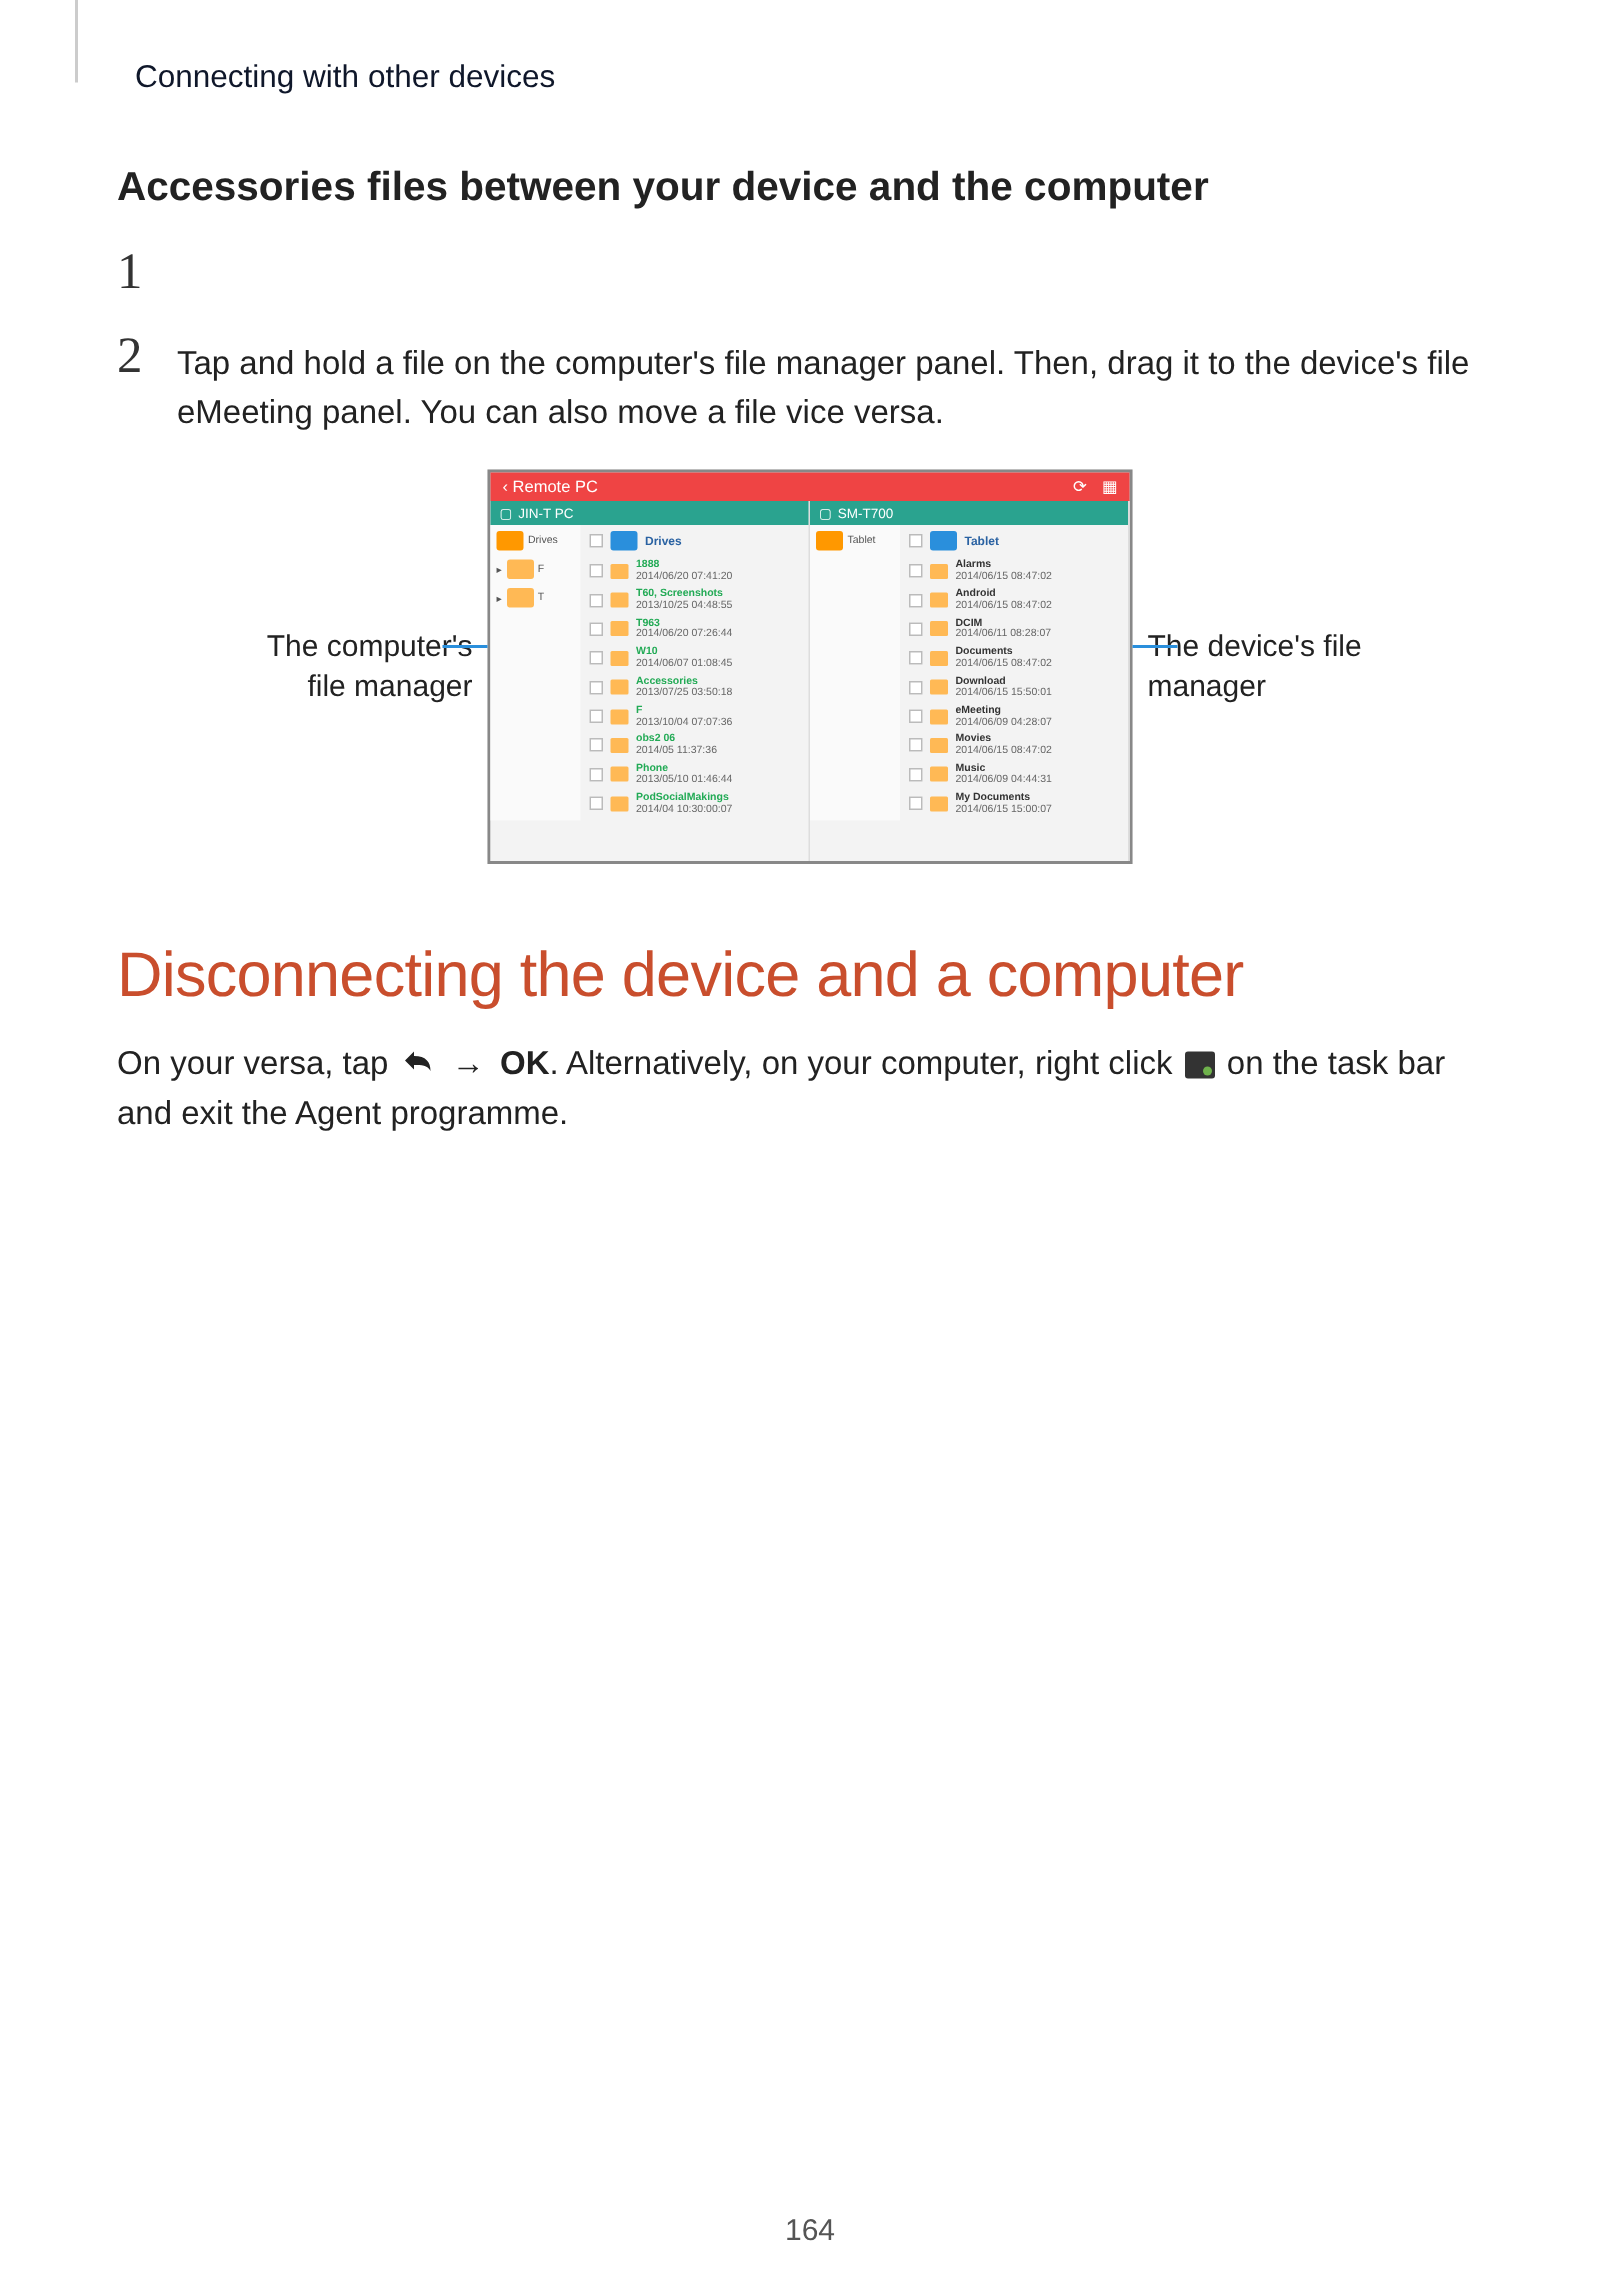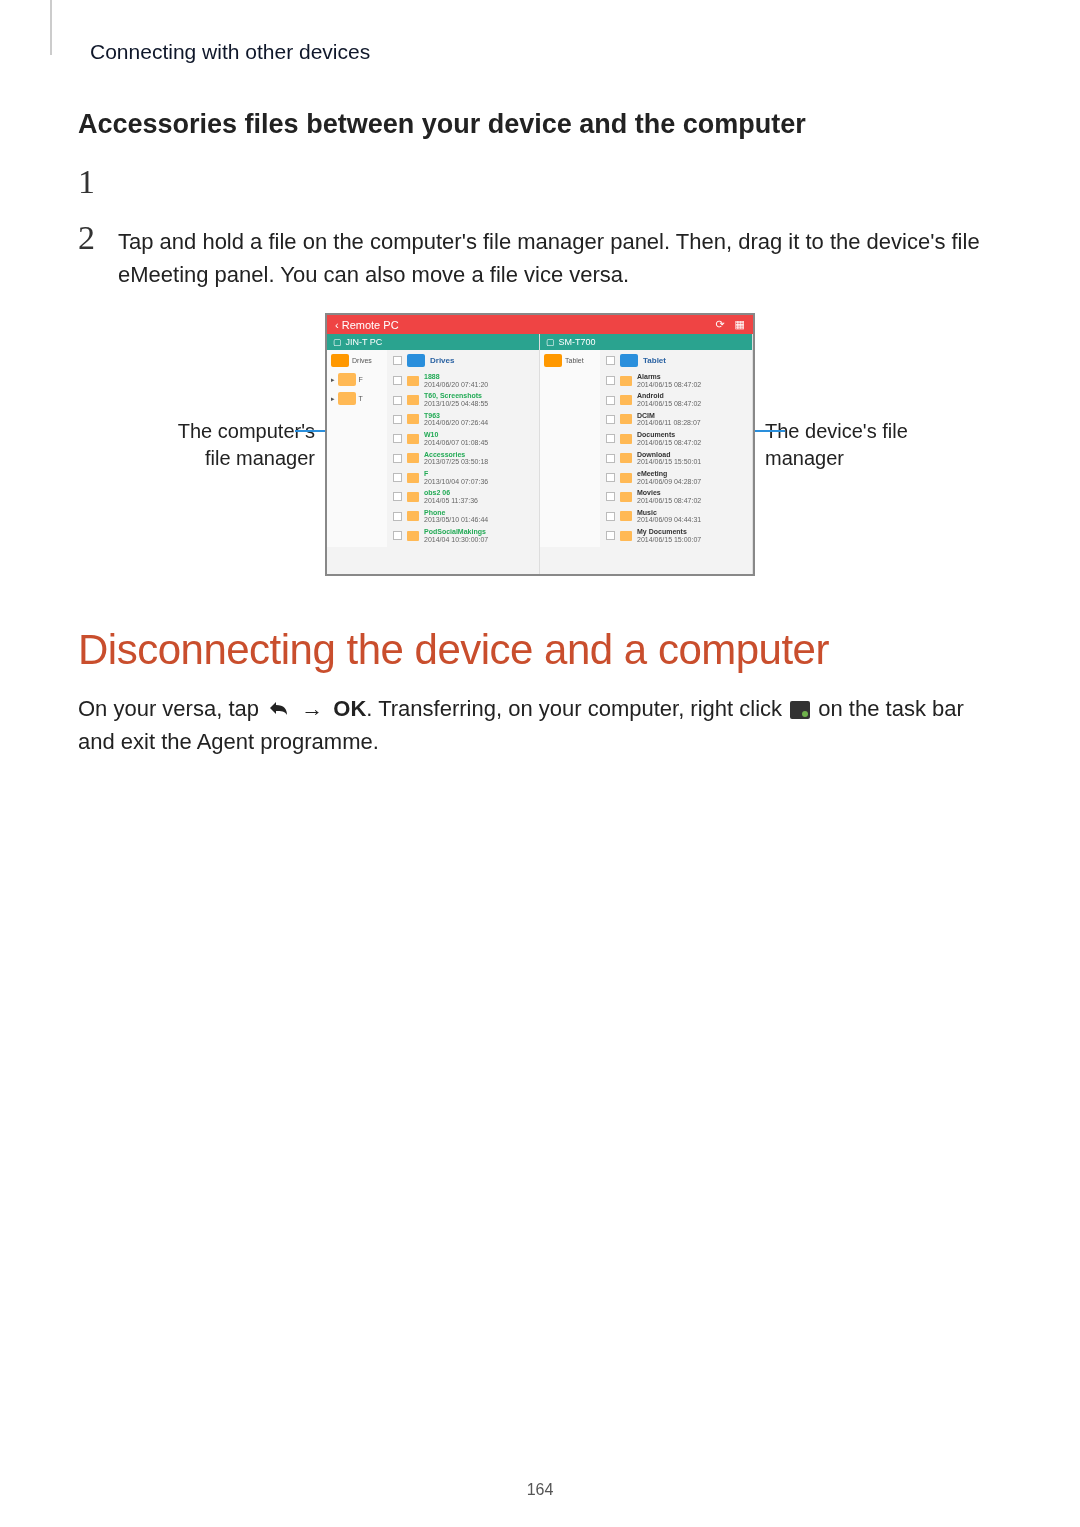--- a/index.html
+++ b/index.html
@@ -220,21 +220,21 @@
       margin-left: 8px;
       padding-right: 20px;
     }
     .arrow { margin: 0 4px; }
     .pagenum {
       position: absolute;
       bottom: 28px;
       left: 0;
       width: 100%;
       text-align: center;
-      font-size: 16px;
+      font-size: 20px;
       color: #555;
     }
   </style>
 </head>
 <body>
 
 <div class="page">
   <div class="page-border"></div>
 
   <div class="header-crumb">Connecting with other devices</div>
@@ -470,18 +470,18 @@
       <div class="callout-line-r"></div>
       <span>The device's file manager</span>
     </div>
   </div>
 
   <div class="heading1">Disconnecting the device and a computer</div>
 
   <div class="body-text">
     <span>On your versa, tap </span><span class="icon-back"><svg width="22" height="18" viewBox="0 0 22 18">
           <path d="M3 9 L9 3 L9 6 C17 6 20 10 20 16 C18 12 14 12 9 12 L9 15 Z" fill="#222"></path>
-        </svg></span><span class="arrow"> → </span><b>OK</b><span>. Transferring, on your computer, right click </span><span class="icon-tray"></span><span> on the task bar and exit the Agent programme.</span>
+        </svg></span><span class="arrow"> → </span><b>OK</b><span>. Alternatively, on your computer, right click </span><span class="icon-tray"></span><span> on the task bar and exit the Agent programme.</span>
   </div>
 
 </div>
 
 <div class="pagenum">164</div>
 
 </body></html>

